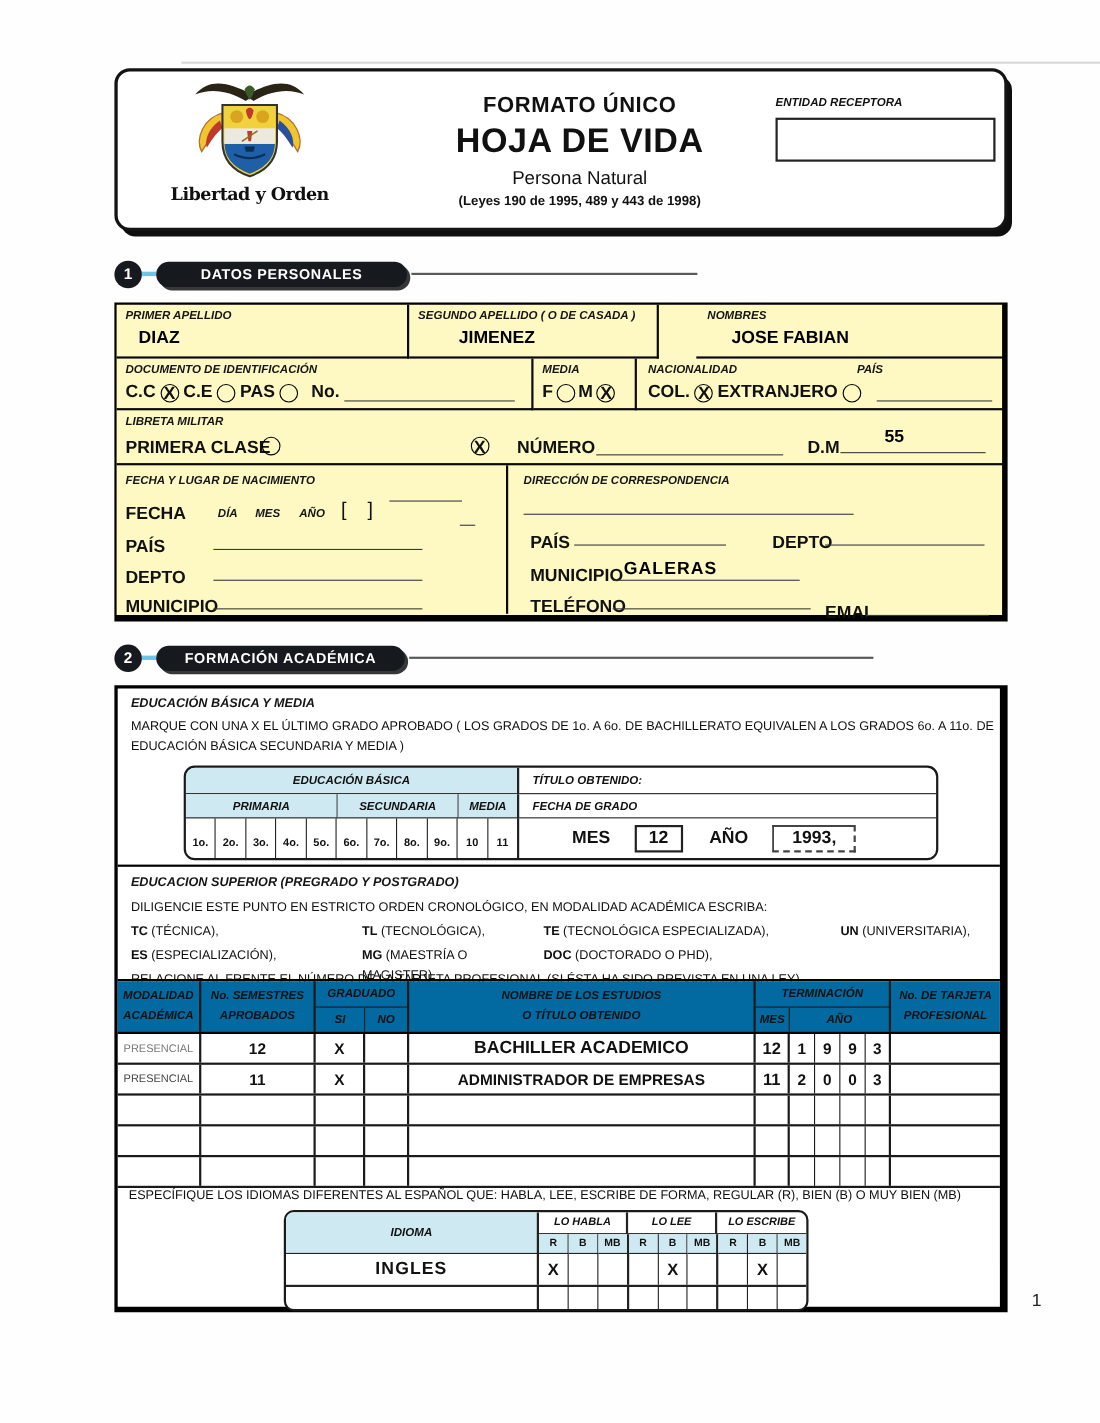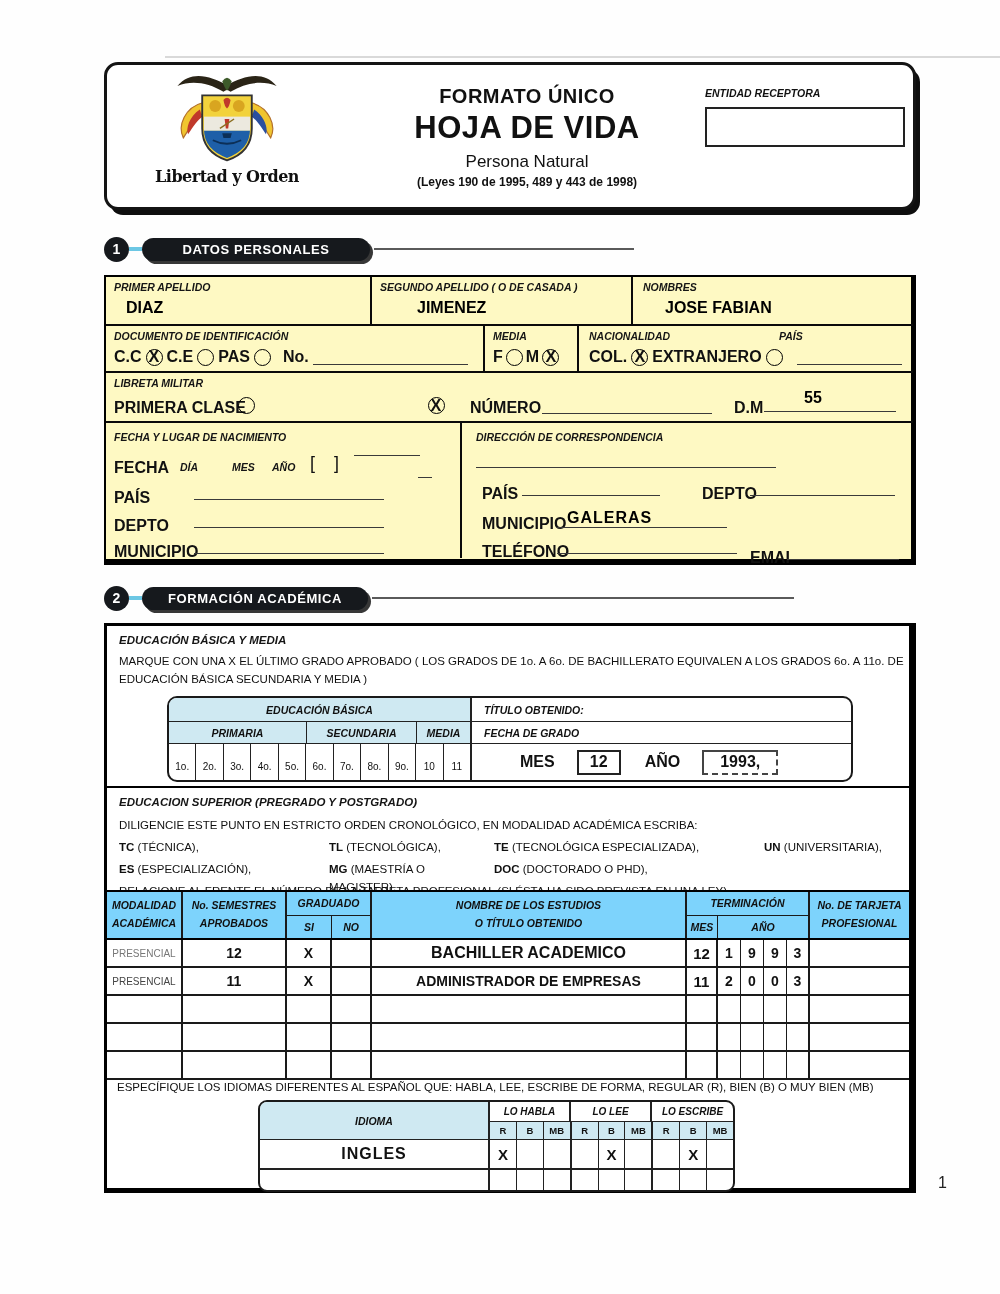--- a/index.html
+++ b/index.html
@@ -55,21 +55,21 @@
   .edu-table{position:absolute;left:60px;top:70px;width:682px;height:82px;
       border:2px solid #1a1a1a;border-radius:10px;overflow:hidden;background:#fff;}
   .blue{background:#cfe9f2;}
   .edu-cell{box-sizing:border-box;display:flex;align-items:center;justify-content:center;
       font-size:10.5px;font-style:italic;font-weight:bold;}
   .grade-cell{box-sizing:border-box;display:flex;align-items:center;justify-content:center;
       font-size:10px;border-right:1.5px solid #222;}
   
   .sup-table{position:absolute;left:0;top:264px;width:802px;box-sizing:border-box;
       border-top:2px solid #000;}
-  .sup-hrow{display:flex;height:46px;border-bottom:2px solid #000;background:#7dd3fc;}
+  .sup-hrow{display:flex;height:46px;border-bottom:2px solid #000;background:#0369a1;}
   .sup-hcell{box-sizing:border-box;border-right:2px solid #1a1a1a;display:flex;flex-direction:column;
       align-items:center;justify-content:center;font-size:10.5px;font-style:italic;font-weight:bold;
       line-height:1.7;text-align:center;}
   .sup-row{display:flex;height:26px;border-bottom:2px solid #1a1a1a;}
   .sup-cell{box-sizing:border-box;border-right:2px solid #1a1a1a;display:flex;align-items:center;
       justify-content:center;font-size:14px;font-weight:bold;overflow:hidden;white-space:nowrap;}
   
   .idi-table{position:absolute;left:151px;top:474px;width:473px;height:88px;
       border:2px solid #1a1a1a;border-radius:9px;overflow:hidden;background:#fff;}
   .idi-cell{box-sizing:border-box;display:flex;align-items:center;justify-content:center;}
@@ -125,21 +125,21 @@
     <div class="pill" style="width:208px;">DATOS PERSONALES</div>
     <div class="rule" style="width:264px;"></div>
   </div>
 
   <div class="box1">
 
     <div class="cell brd-r brd-b" style="left:0;top:0;width:266px;height:49px;">
       <div class="lbl abs" style="left:8px;top:4px;">PRIMER APELLIDO</div>
       <div class="val abs" style="left:20px;top:22px;">DIAZ</div>
     </div>
-    <div class="cell brd-r brd-b" style="left:266px;top:0;width:261px;height:49px;">
+    <div class="cell brd-r brd-b" style="left:266px;top:0;width:227px;height:49px;">
       <div class="lbl abs" style="left:8px;top:4px;">SEGUNDO APELLIDO ( O DE CASADA )</div>
       <div class="val abs" style="left:45px;top:22px;">JIMENEZ</div>
     </div>
     <div class="cell brd-b" style="left:527px;top:0;width:280px;height:49px;">
       <div class="lbl abs" style="left:10px;top:4px;">NOMBRES</div>
       <div class="val abs" style="left:32px;top:22px;">JOSE FABIAN</div>
     </div>
 
     <div class="cell brd-r brd-b" style="left:0;top:49px;width:379px;height:47px;">
       <div class="lbl abs" style="left:8px;top:4px;">DOCUMENTO DE IDENTIFICACIÓN</div>
@@ -201,21 +201,21 @@
       <div class="inline-lbl abs" style="left:364px;top:26px;">NÚMERO</div>
       <span class="fline abs" style="left:436px;top:26px;width:170px;"></span>
       <div class="inline-lbl abs" style="left:628px;top:26px;">D.M</div>
       <div class="val abs" style="left:698px;top:16px;">55</div>
       <span class="fline abs" style="left:658px;top:24px;width:132px;"></span>
     </div>
 
     <div class="cell brd-r" style="left:0;top:146px;width:356px;height:135px;">
       <div class="lbl abs" style="left:8px;top:8px;">FECHA Y LUGAR DE NACIMIENTO</div>
       <div class="inline-lbl abs" style="left:8px;top:36px;">FECHA</div>
-      <div class="lbl abs" style="left:74px;top:38px;">DÍA</div>
+      <div class="lbl abs" style="left:92px;top:38px;">DÍA</div>
       <div class="lbl abs" style="left:126px;top:38px;">MES</div>
       <div class="lbl abs" style="left:166px;top:38px;">AÑO</div>
       <div class="abs" style="left:204px;top:30px;font-size:18px;">[</div>
       <div class="abs" style="left:228px;top:30px;font-size:18px;">]</div>
       <span class="fline abs" style="left:248px;top:18px;width:66px;"></span>
       <span class="fline abs" style="left:312px;top:40px;width:14px;"></span>
       <div class="inline-lbl abs" style="left:8px;top:66px;">PAÍS</div>
       <span class="fline abs" style="left:88px;top:62px;width:190px;"></span>
       <div class="inline-lbl abs" style="left:8px;top:94px;">DEPTO</div>
       <span class="fline abs" style="left:88px;top:90px;width:190px;"></span>
@@ -254,21 +254,21 @@
     <div class="edu-table">
 
       <div class="edu-cell blue" style="position:absolute;left:0;top:0;width:303px;height:24px;border-right:2px solid #222;border-bottom:1.5px solid #222;">EDUCACIÓN BÁSICA</div>
       <div class="edu-cell" style="position:absolute;left:303px;top:0;width:379px;height:24px;justify-content:flex-start;padding-left:12px;border-bottom:1.5px solid #222;">TÍTULO OBTENIDO:</div>
 
       <div class="edu-cell blue" style="position:absolute;left:0;top:24px;width:138px;height:22px;border-right:1.5px solid #222;border-bottom:1.5px solid #222;">PRIMARIA</div>
       <div class="edu-cell blue" style="position:absolute;left:138px;top:24px;width:110px;height:22px;border-right:1.5px solid #222;border-bottom:1.5px solid #222;">SECUNDARIA</div>
       <div class="edu-cell blue" style="position:absolute;left:248px;top:24px;width:55px;height:22px;border-right:2px solid #222;border-bottom:1.5px solid #222;">MEDIA</div>
       <div class="edu-cell" style="position:absolute;left:303px;top:24px;width:379px;height:22px;justify-content:flex-start;padding-left:12px;border-bottom:1.5px solid #222;">FECHA DE GRADO</div>
 
-      <div style="position:absolute;left:0;top:46px;width:303px;height:44px;display:flex;">
+      <div style="position:absolute;left:0;top:46px;width:303px;height:44px;display:flex;font-weight:bold;">
         <div class="grade-cell" style="flex:1;">1o.</div>
         <div class="grade-cell" style="flex:1;">2o.</div>
         <div class="grade-cell" style="flex:1;">3o.</div>
         <div class="grade-cell" style="flex:1;">4o.</div>
         <div class="grade-cell" style="flex:1;">5o.</div>
         <div class="grade-cell" style="flex:1;">6o.</div>
         <div class="grade-cell" style="flex:1;">7o.</div>
         <div class="grade-cell" style="flex:1;">8o.</div>
         <div class="grade-cell" style="flex:1;">9o.</div>
         <div class="grade-cell" style="flex:1;">10</div>

